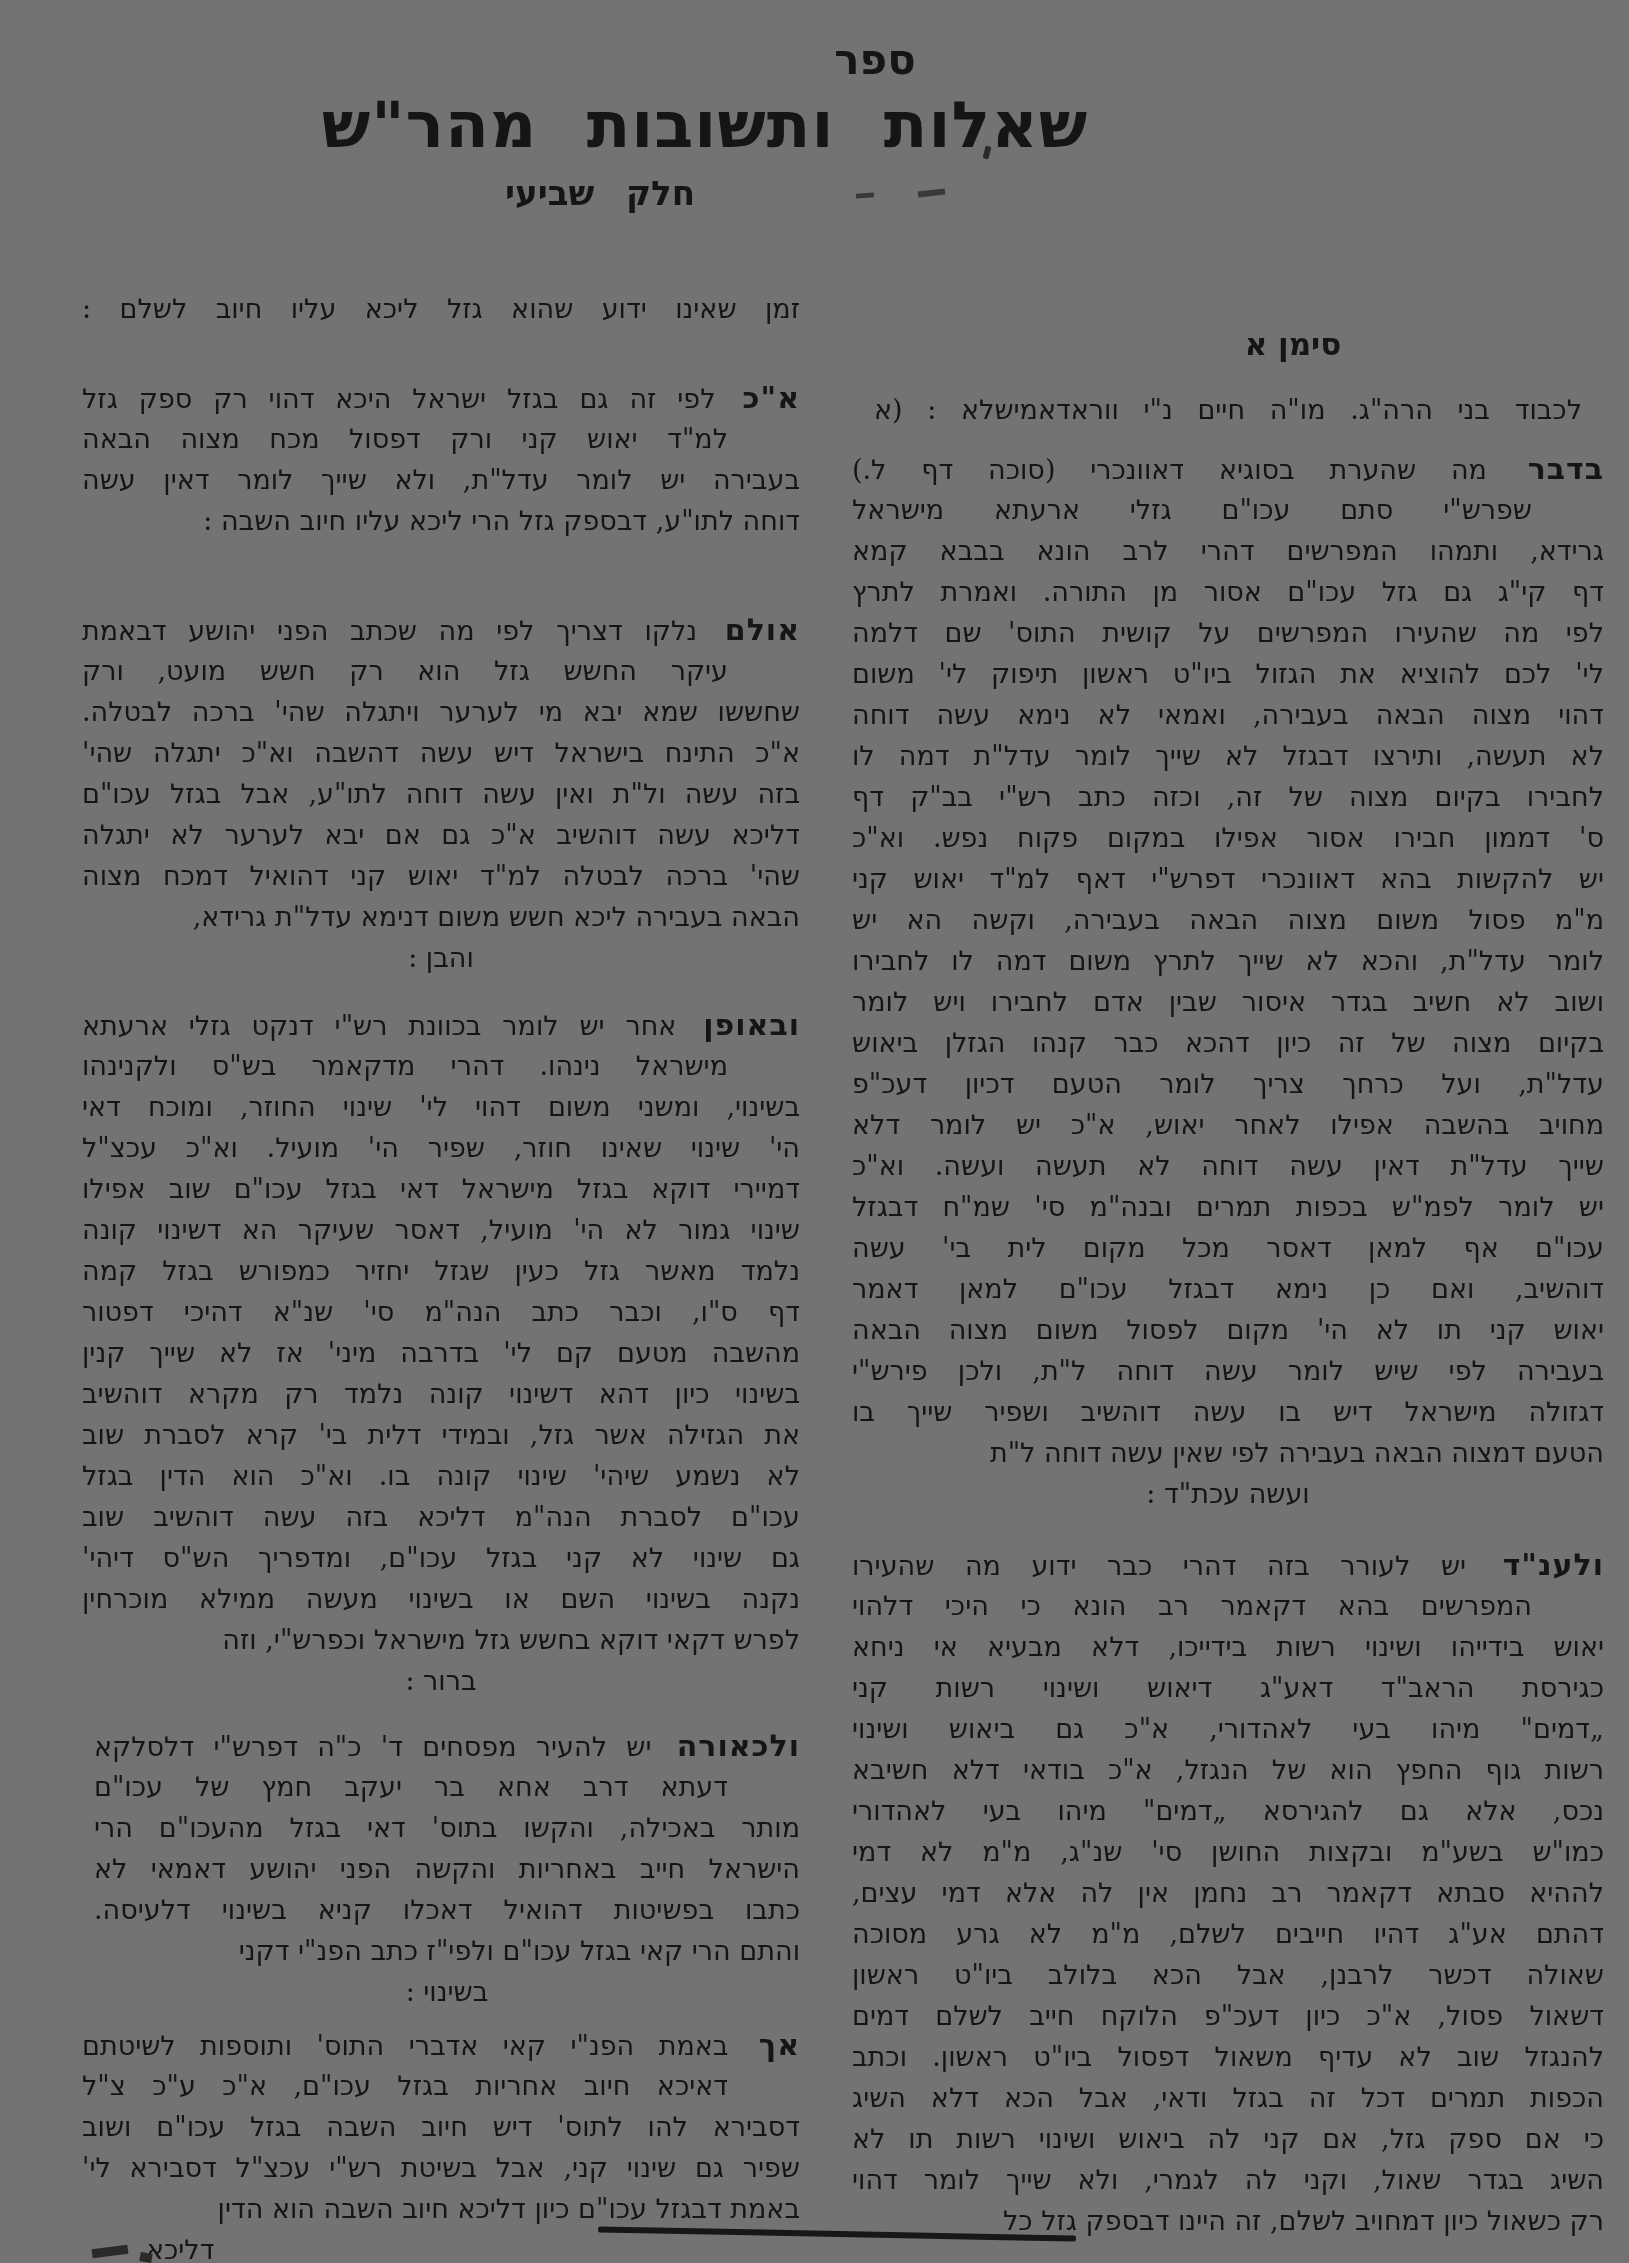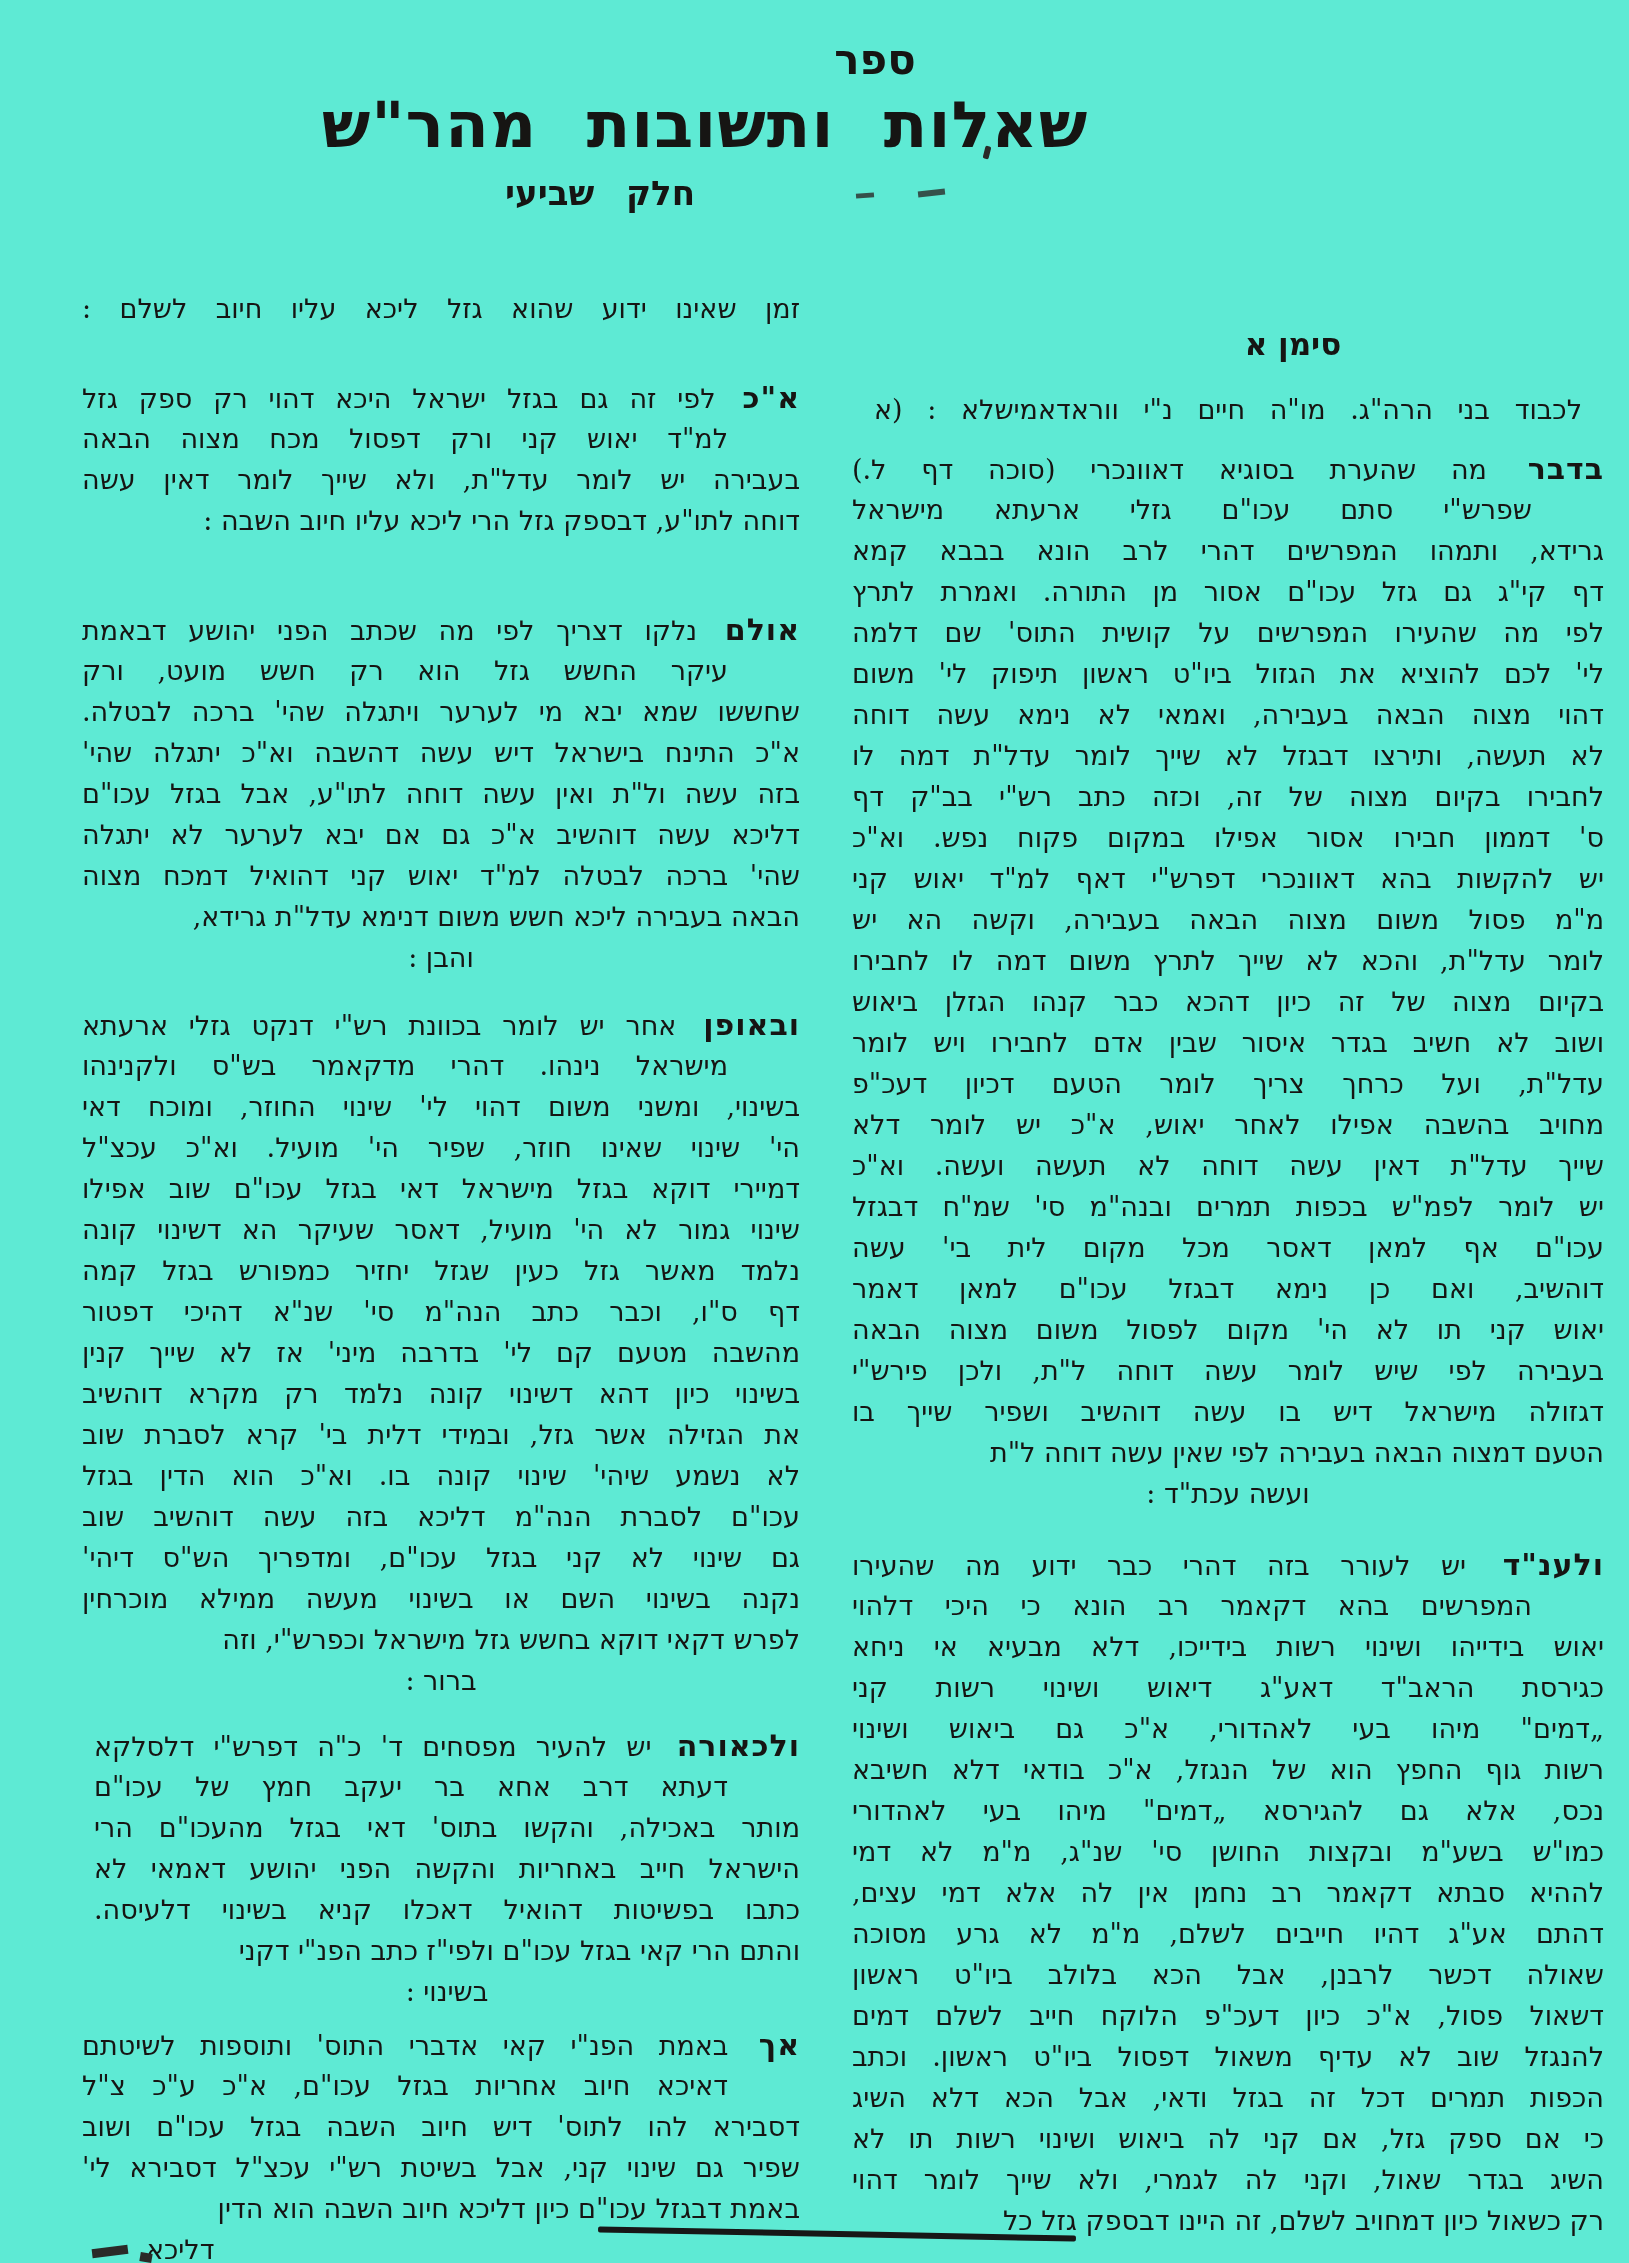--- a/index.html
+++ b/index.html
@@ -1,18 +1,18 @@
 <!DOCTYPE html>
 <html lang="he"><head>
 <meta charset="utf-8">
 <style>
   html,body { margin:0; padding:0; background:#e8e6e0; }
   .page {
     position:relative; width:1629px; height:2263px;
-    background:#5eead4; overflow:hidden;
+    background:#737373; overflow:hidden;
     font-family:"DejaVu Serif","DejaVu Sans",serif;
     color:#161513; direction:rtl;
   }
   
   .title-block { position:absolute; top:34px; left:0; width:1340px; text-align:center; }
   .series { position:relative; left:205px; font-size:42px; font-weight:bold; line-height:52px; }
   .main-title { position:relative; left:35px; font-size:64px; font-weight:bold; line-height:78px; word-spacing:26px; letter-spacing:1px; }
   .part-title { position:relative; left:-70px; font-size:34px; font-weight:bold; line-height:46px; word-spacing:20px; margin-top:6px; }
   
   .col { position:absolute; top:288px; font-size:27px; }
@@ -73,22 +73,22 @@
           <div class="ln">דף קי"ג גם גזל עכו"ם אסור מן התורה. ואמרת לתרץ</div>
           <div class="ln">לפי מה שהעירו המפרשים על קושית התוס' שם דלמה</div>
           <div class="ln">לי' לכם להוציא את הגזול ביו"ט ראשון תיפוק לי' משום</div>
           <div class="ln">דהוי מצוה הבאה בעבירה, ואמאי לא נימא עשה דוחה</div>
           <div class="ln">לא תעשה, ותירצו דבגזל לא שייך לומר עדל"ת דמה לו</div>
           <div class="ln">לחבירו בקיום מצוה של זה, וכזה כתב רש"י בב"ק דף</div>
           <div class="ln">ס' דממון חבירו אסור אפילו במקום פקוח נפש. וא"כ</div>
           <div class="ln">יש להקשות בהא דאוונכרי דפרש"י דאף למ"ד יאוש קני</div>
           <div class="ln">מ"מ פסול משום מצוה הבאה בעבירה, וקשה הא יש</div>
           <div class="ln">לומר עדל"ת, והכא לא שייך לתרץ משום דמה לו לחבירו</div>
+          <div class="ln">ושוב לא חשיב בגדר איסור שבין אדם לחבירו ויש לומר</div>
           <div class="ln">בקיום מצוה של זה כיון דהכא כבר קנהו הגזלן ביאוש</div>
-          <div class="ln">ושוב לא חשיב בגדר איסור שבין אדם לחבירו ויש לומר</div>
           <div class="ln">עדל"ת, ועל כרחך צריך לומר הטעם דכיון דעכ"פ</div>
           <div class="ln">מחויב בהשבה אפילו לאחר יאוש, א"כ יש לומר דלא</div>
           <div class="ln">שייך עדל"ת דאין עשה דוחה לא תעשה ועשה. וא"כ</div>
           <div class="ln">יש לומר לפמ"ש בכפות תמרים ובנה"מ סי' שמ"ח דבגזל</div>
           <div class="ln">עכו"ם אף למאן דאסר מכל מקום לית בי' עשה</div>
           <div class="ln">דוהשיב, ואם כן נימא דבגזל עכו"ם למאן דאמר</div>
           <div class="ln">יאוש קני תו לא הי' מקום לפסול משום מצוה הבאה</div>
           <div class="ln">בעבירה לפי שיש לומר עשה דוחה ל"ת, ולכן פירש"י</div>
           <div class="ln">דגזולה מישראל דיש בו עשה דוהשיב ושפיר שייך בו</div>
           <div class="ln fin">הטעם דמצוה הבאה בעבירה לפי שאין עשה דוחה ל"ת</div>

